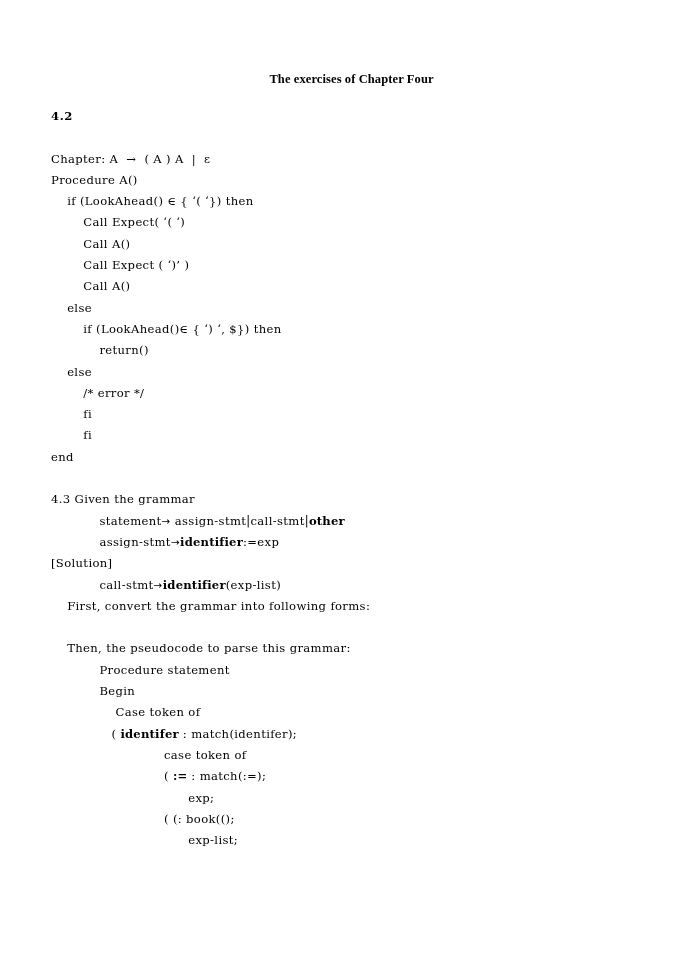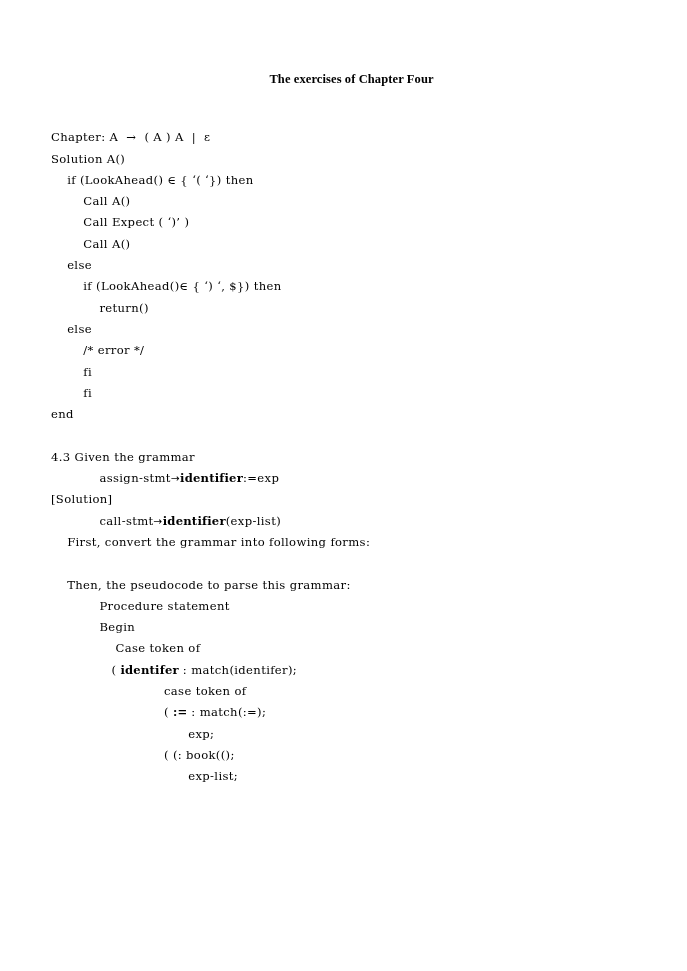--- a/index.html
+++ b/index.html
@@ -78,44 +78,47 @@
 </style>
 </head>
 <body>
 
 <div class="page">
 
   <div class="doc-title">The exercises of Chapter Four</div>
 
   <div class="body-block">
 
+    <div class="line sec-num">4.2</div>
 
     <div class="line blank">&nbsp;</div>
 
     <div class="line">Chapter: A  →  ( A ) A  |  ε</div>
 
 
-    <div class="line">Solution A()</div>
+    <div class="line">Procedure A()</div>
     <div class="line">    if (LookAhead() ∈ { ‘( ‘}) then</div>
+    <div class="line">        Call Expect( ‘( ‘)</div>
     <div class="line">        Call A()</div>
     <div class="line">        Call Expect ( ‘)’ )</div>
     <div class="line">        Call A()</div>
     <div class="line">    else</div>
     <div class="line">        if (LookAhead()∈ { ‘) ‘, $}) then</div>
     <div class="line">            return()</div>
     <div class="line">    else</div>
     <div class="line">        /* error */</div>
     <div class="line">        fi</div>
     <div class="line">        fi</div>
     <div class="line">end</div>
 
     <div class="line blank">&nbsp;</div>
 
     <div class="line">4.3 Given the grammar</div>
 
+    <div class="line"><span>            </span><span>statement</span><span class="arrow">→</span><span> assign-stmt</span><span class="bar">|</span><span>call-stmt</span><span class="bar">|</span><span class="b">other</span></div>
 
     <div class="line"><span>            </span><span>assign-stmt</span><span class="arrow">→</span><span class="b">identifier</span><span>:=exp</span></div>
 
     <div class="line">[Solution]</div>
 
     <div class="line"><span>            </span><span>call-stmt</span><span class="arrow">→</span><span class="b">identifier</span><span>(exp-list)</span></div>
 
     <div class="line">    First, convert the grammar into following forms:</div>
 
 

